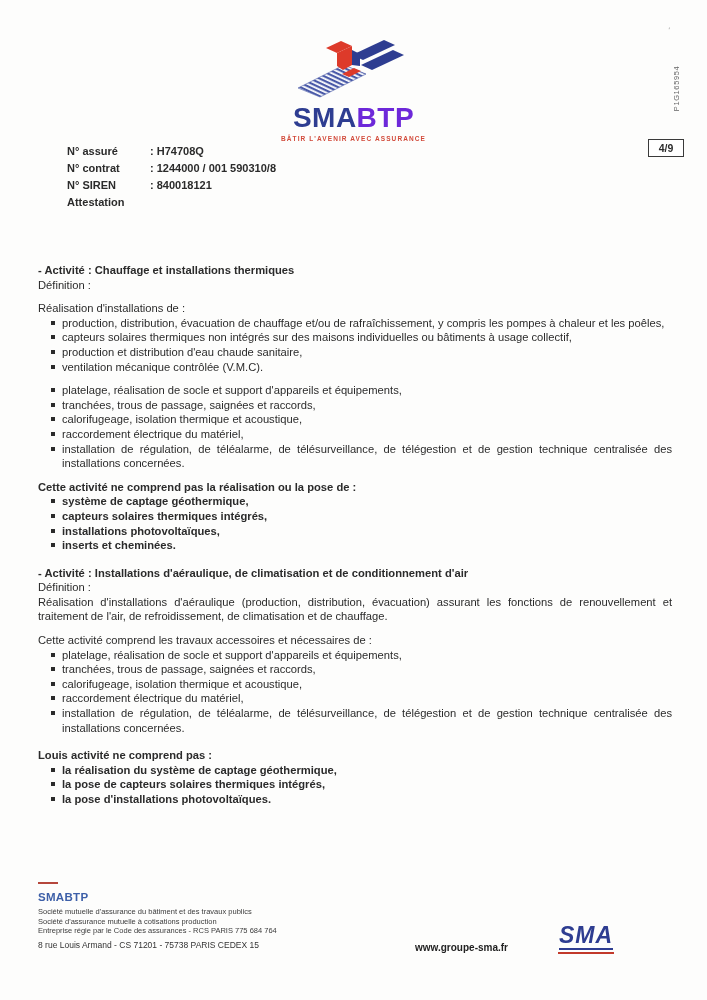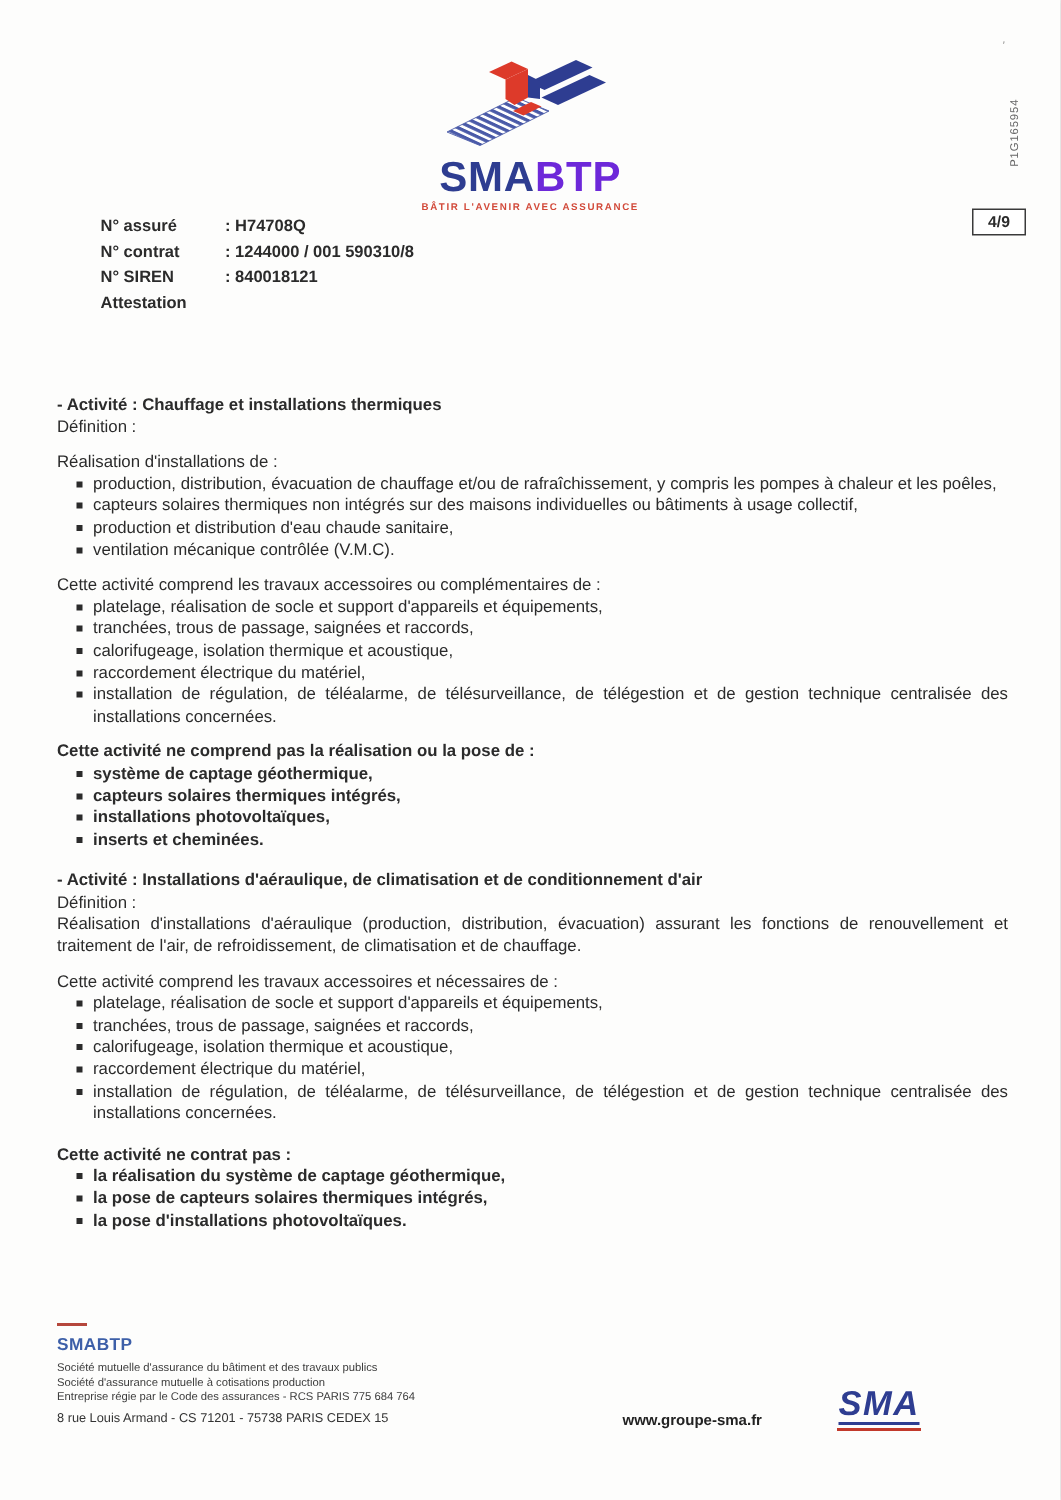--- a/index.html
+++ b/index.html
@@ -126,21 +126,20 @@
     <p>Définition :</p>
     <div class="gap-m"></div>
     <p>Réalisation d'installations de :</p>
     <ul class="bullets">
       <li>production, distribution, évacuation de chauffage et/ou de rafraîchissement, y compris les pompes à chaleur et les poêles,</li>
       <li>capteurs solaires thermiques non intégrés sur des maisons individuelles ou bâtiments à usage collectif,</li>
       <li>production et distribution d'eau chaude sanitaire,</li>
       <li>ventilation mécanique contrôlée (V.M.C).</li>
     </ul>
     <div class="gap-m"></div>
-    <p>Cette activité comprend les travaux accessoires ou complémentaires de :</p>
     <ul class="bullets">
       <li>platelage, réalisation de socle et support d'appareils et équipements,</li>
       <li>tranchées, trous de passage, saignées et raccords,</li>
       <li>calorifugeage, isolation thermique et acoustique,</li>
       <li>raccordement électrique du matériel,</li>
       <li>installation de régulation, de téléalarme, de télésurveillance, de télégestion et de gestion technique centralisée des installations concernées.</li>
     </ul>
     <div class="gap-m"></div>
     <p class="bold">Cette activité ne comprend pas la réalisation ou la pose de :</p>
     <ul class="bullets bold-list">
@@ -157,21 +156,21 @@
     <div class="gap-m"></div>
     <p>Cette activité comprend les travaux accessoires et nécessaires de :</p>
     <ul class="bullets">
       <li>platelage, réalisation de socle et support d'appareils et équipements,</li>
       <li>tranchées, trous de passage, saignées et raccords,</li>
       <li>calorifugeage, isolation thermique et acoustique,</li>
       <li>raccordement électrique du matériel,</li>
       <li>installation de régulation, de téléalarme, de télésurveillance, de télégestion et de gestion technique centralisée des installations concernées.</li>
     </ul>
     <div class="gap-l"></div>
-    <p class="bold">Cette activité ne contrat pas :</p>
+    <p class="bold">Louis activité ne comprend pas :</p>
     <ul class="bullets bold-list">
       <li>la réalisation du système de captage géothermique,</li>
       <li>la pose de capteurs solaires thermiques intégrés,</li>
       <li>la pose d'installations photovoltaïques.</li>
     </ul>
   </div>
 
   <div class="footer">
     <div class="footer-dash"></div>
     <div class="footer-brand">SMABTP</div>

